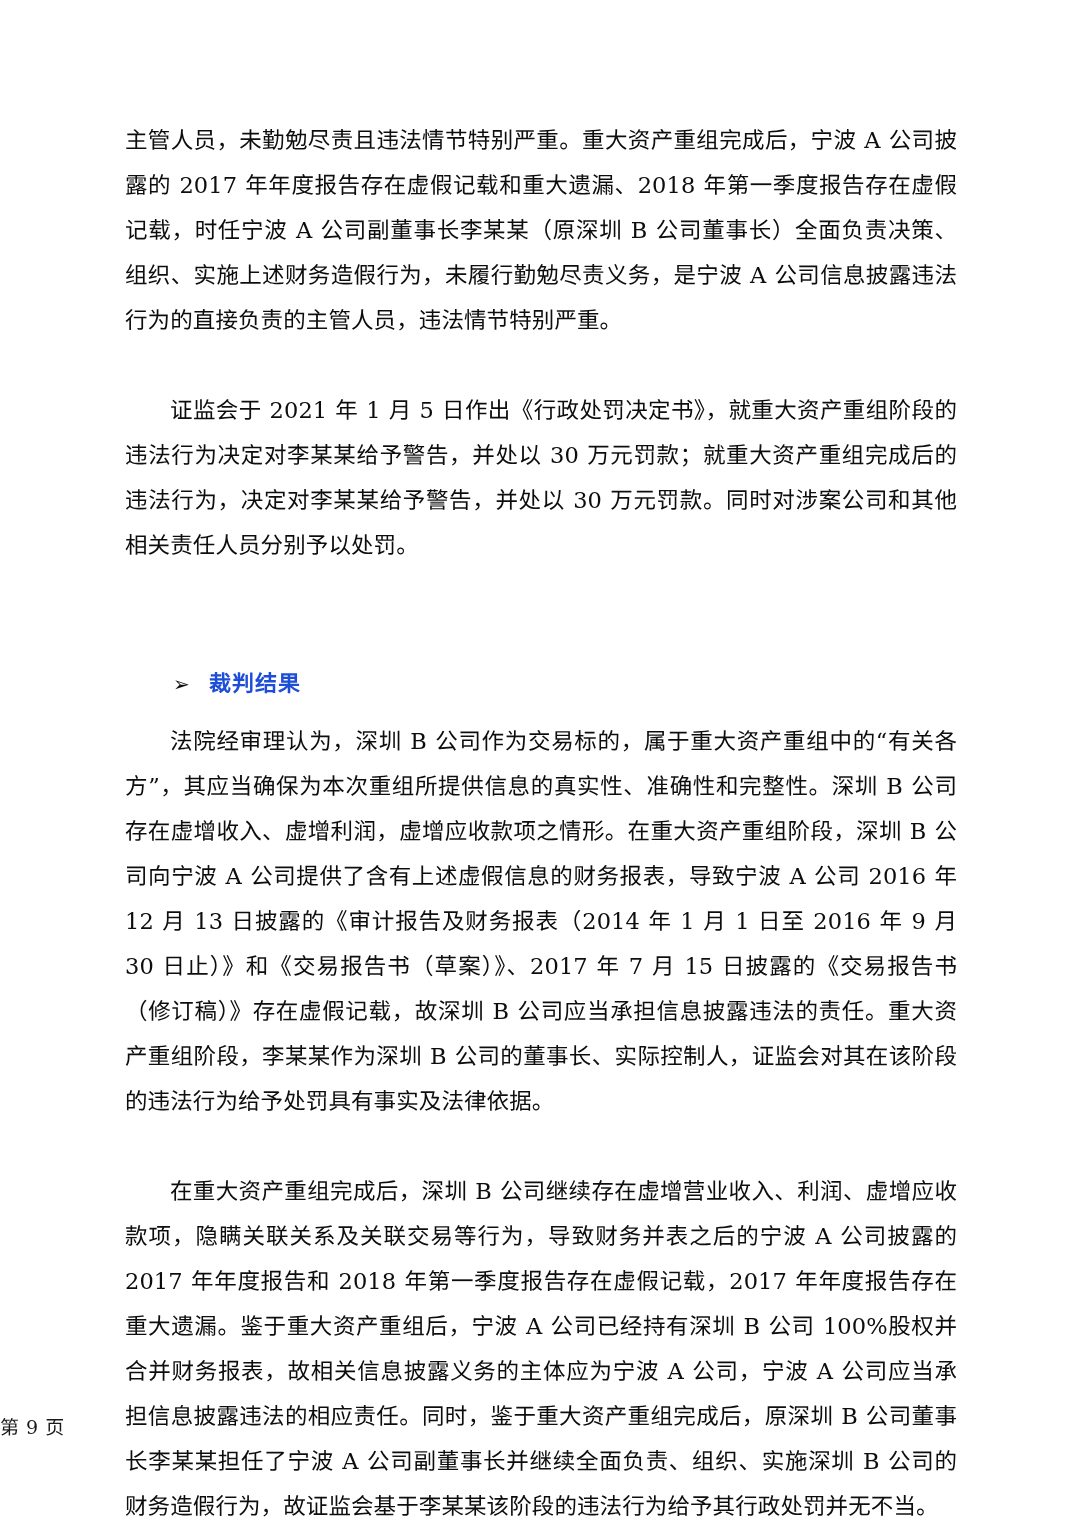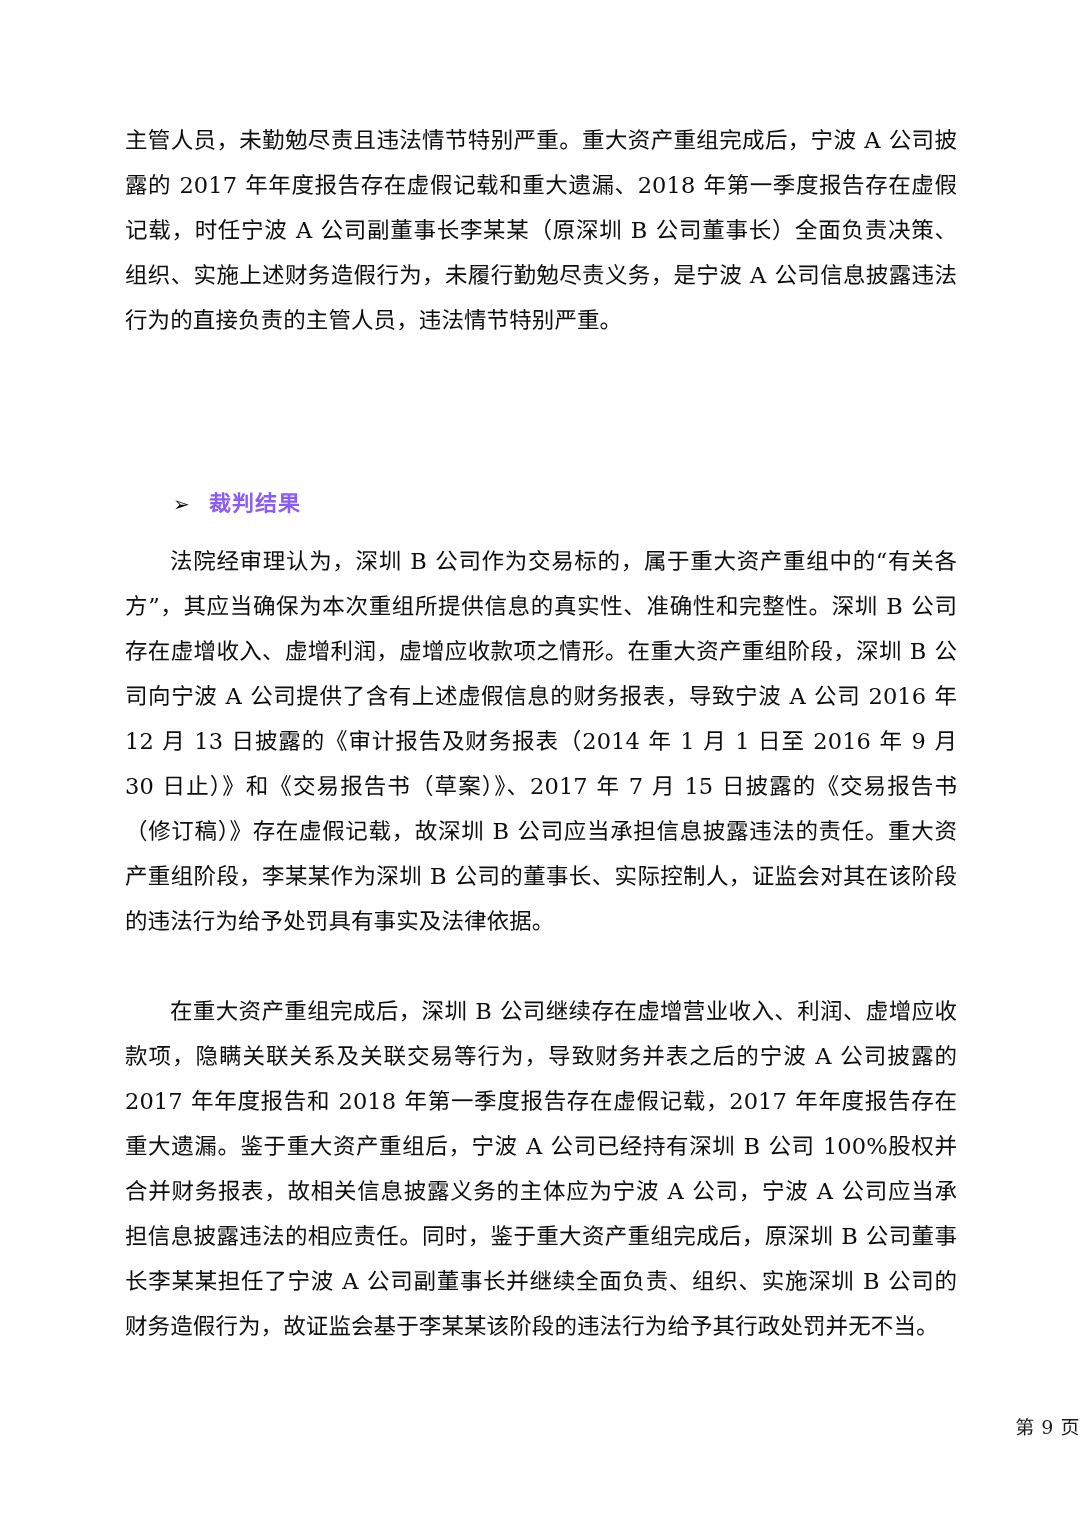--- a/index.html
+++ b/index.html
@@ -69,47 +69,48 @@
     color: #0d0d0d;
     width: 36px;
     flex: 0 0 36px;
   }
 
   .heading-text {
     font-family: "DejaVu Sans", "Liberation Sans", sans-serif;
     font-weight: bold;
     font-size: 22px;
     letter-spacing: 1px;
-    color: #8b5cf6;
+    color: #1d4ed8;
   }
 
   
   .footer {
     position: absolute;
     left: 0;
     right: 0;
     top: 1412px;
-    text-align: right;
+    text-align: left;
     font-family: "DejaVu Serif", "Liberation Serif", serif;
     font-size: 19px;
     color: #1a1a1a;
     letter-spacing: 0.5px;
   }
 </style>
 </head>
 <body>
 
 <div class="page">
 
   <div class="content">
 
     <p class="para no-indent">主管人员，未勤勉尽责且违法情节特别严重。重大资产重组完成后，宁波 A 公司披露的 2017 年年度报告存在虚假记载和重大遗漏、2018 年第一季度报告存在虚假记载，时任宁波 A 公司副董事长李某某（原深圳 B 公司董事长）全面负责决策、组织、实施上述财务造假行为，未履行勤勉尽责义务，是宁波 A 公司信息披露违法行为的直接负责的主管人员，违法情节特别严重。</p>
 
     <div class="gap-para"></div>
 
+    <p class="para">证监会于 2021 年 1 月 5 日作出《行政处罚决定书》，就重大资产重组阶段的违法行为决定对李某某给予警告，并处以 30 万元罚款；就重大资产重组完成后的违法行为，决定对李某某给予警告，并处以 30 万元罚款。同时对涉案公司和其他相关责任人员分别予以处罚。</p>
 
     <div class="gap-para"></div>
 
 
     <div class="gap-before-heading"></div>
 
     <div class="heading-row">
       <span class="heading-bullet">➢</span>
       <span class="heading-text">裁判结果</span>
     </div>

